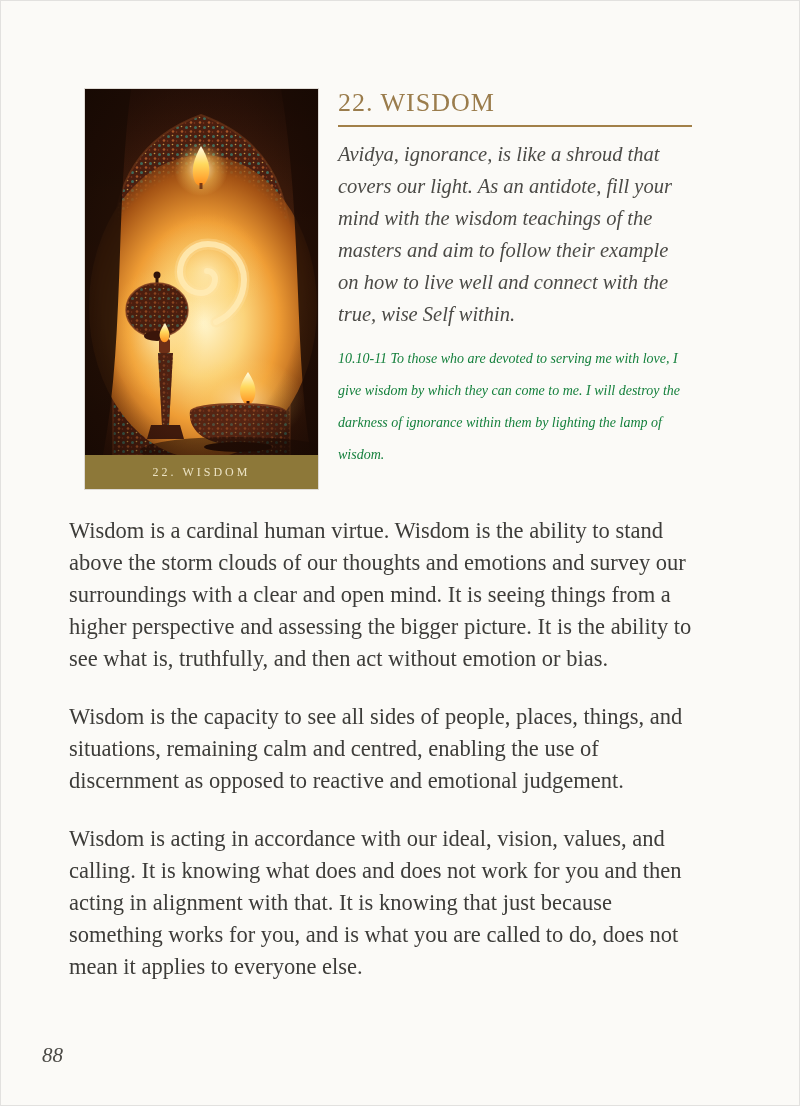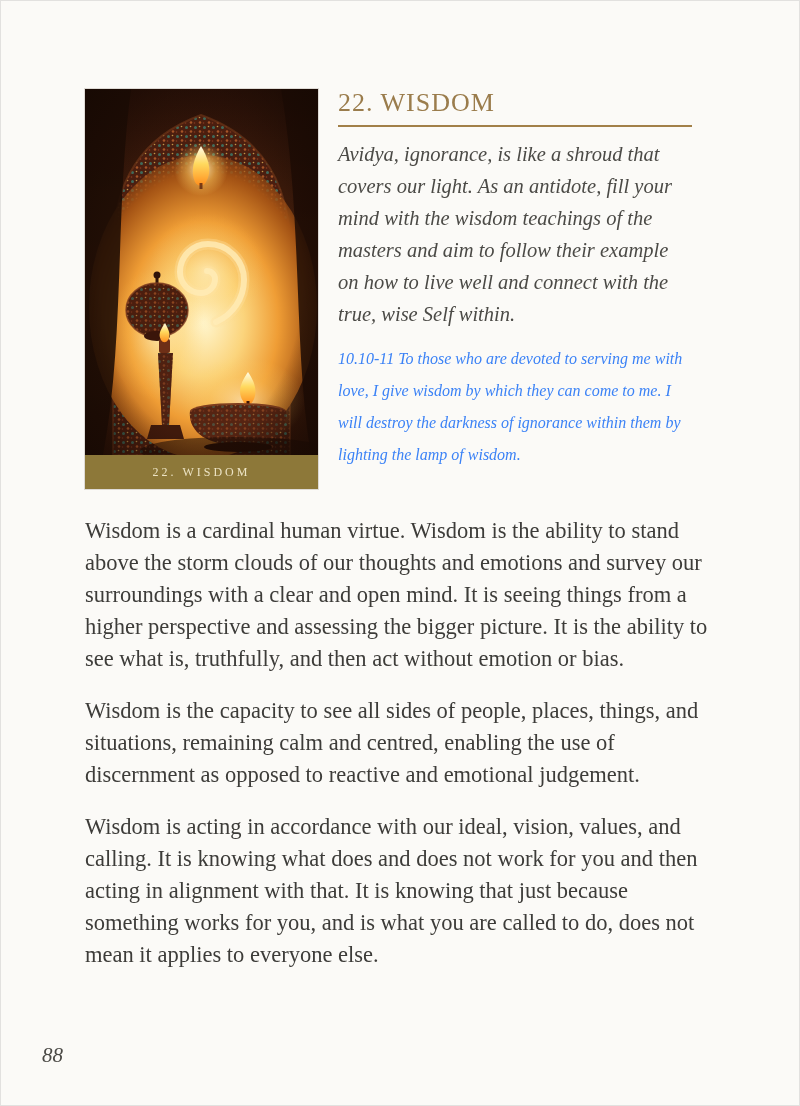--- a/index.html
+++ b/index.html
@@ -69,36 +69,36 @@
   .intro-text {
     margin-top: 11px;
     font-style: italic;
     font-size: 20.5px;
     line-height: 32px;
     color: #4b4a46;
   }
   .verse-text {
     margin-top: 13px;
     font-style: italic;
-    font-size: 16px;
+    font-size: 14px;
     line-height: 32px;
-    color: #3b82f6;
+    color: #15803d;
   }
 
   
   .body-col {
     position: absolute;
-    left: 84px;
+    left: 68px;
     top: 514px;
     width: 630px;
     font-size: 22.5px;
     line-height: 32px;
     color: #3d3c39;
   }
-  .body-col p + p { margin-top: 20px; }
+  .body-col p + p { margin-top: 26px; }
 
   
   .page-number {
     position: absolute;
     left: 41px;
     top: 1042px;
     font-style: italic;
     font-size: 21px;
     color: #4b4a46;
   }

